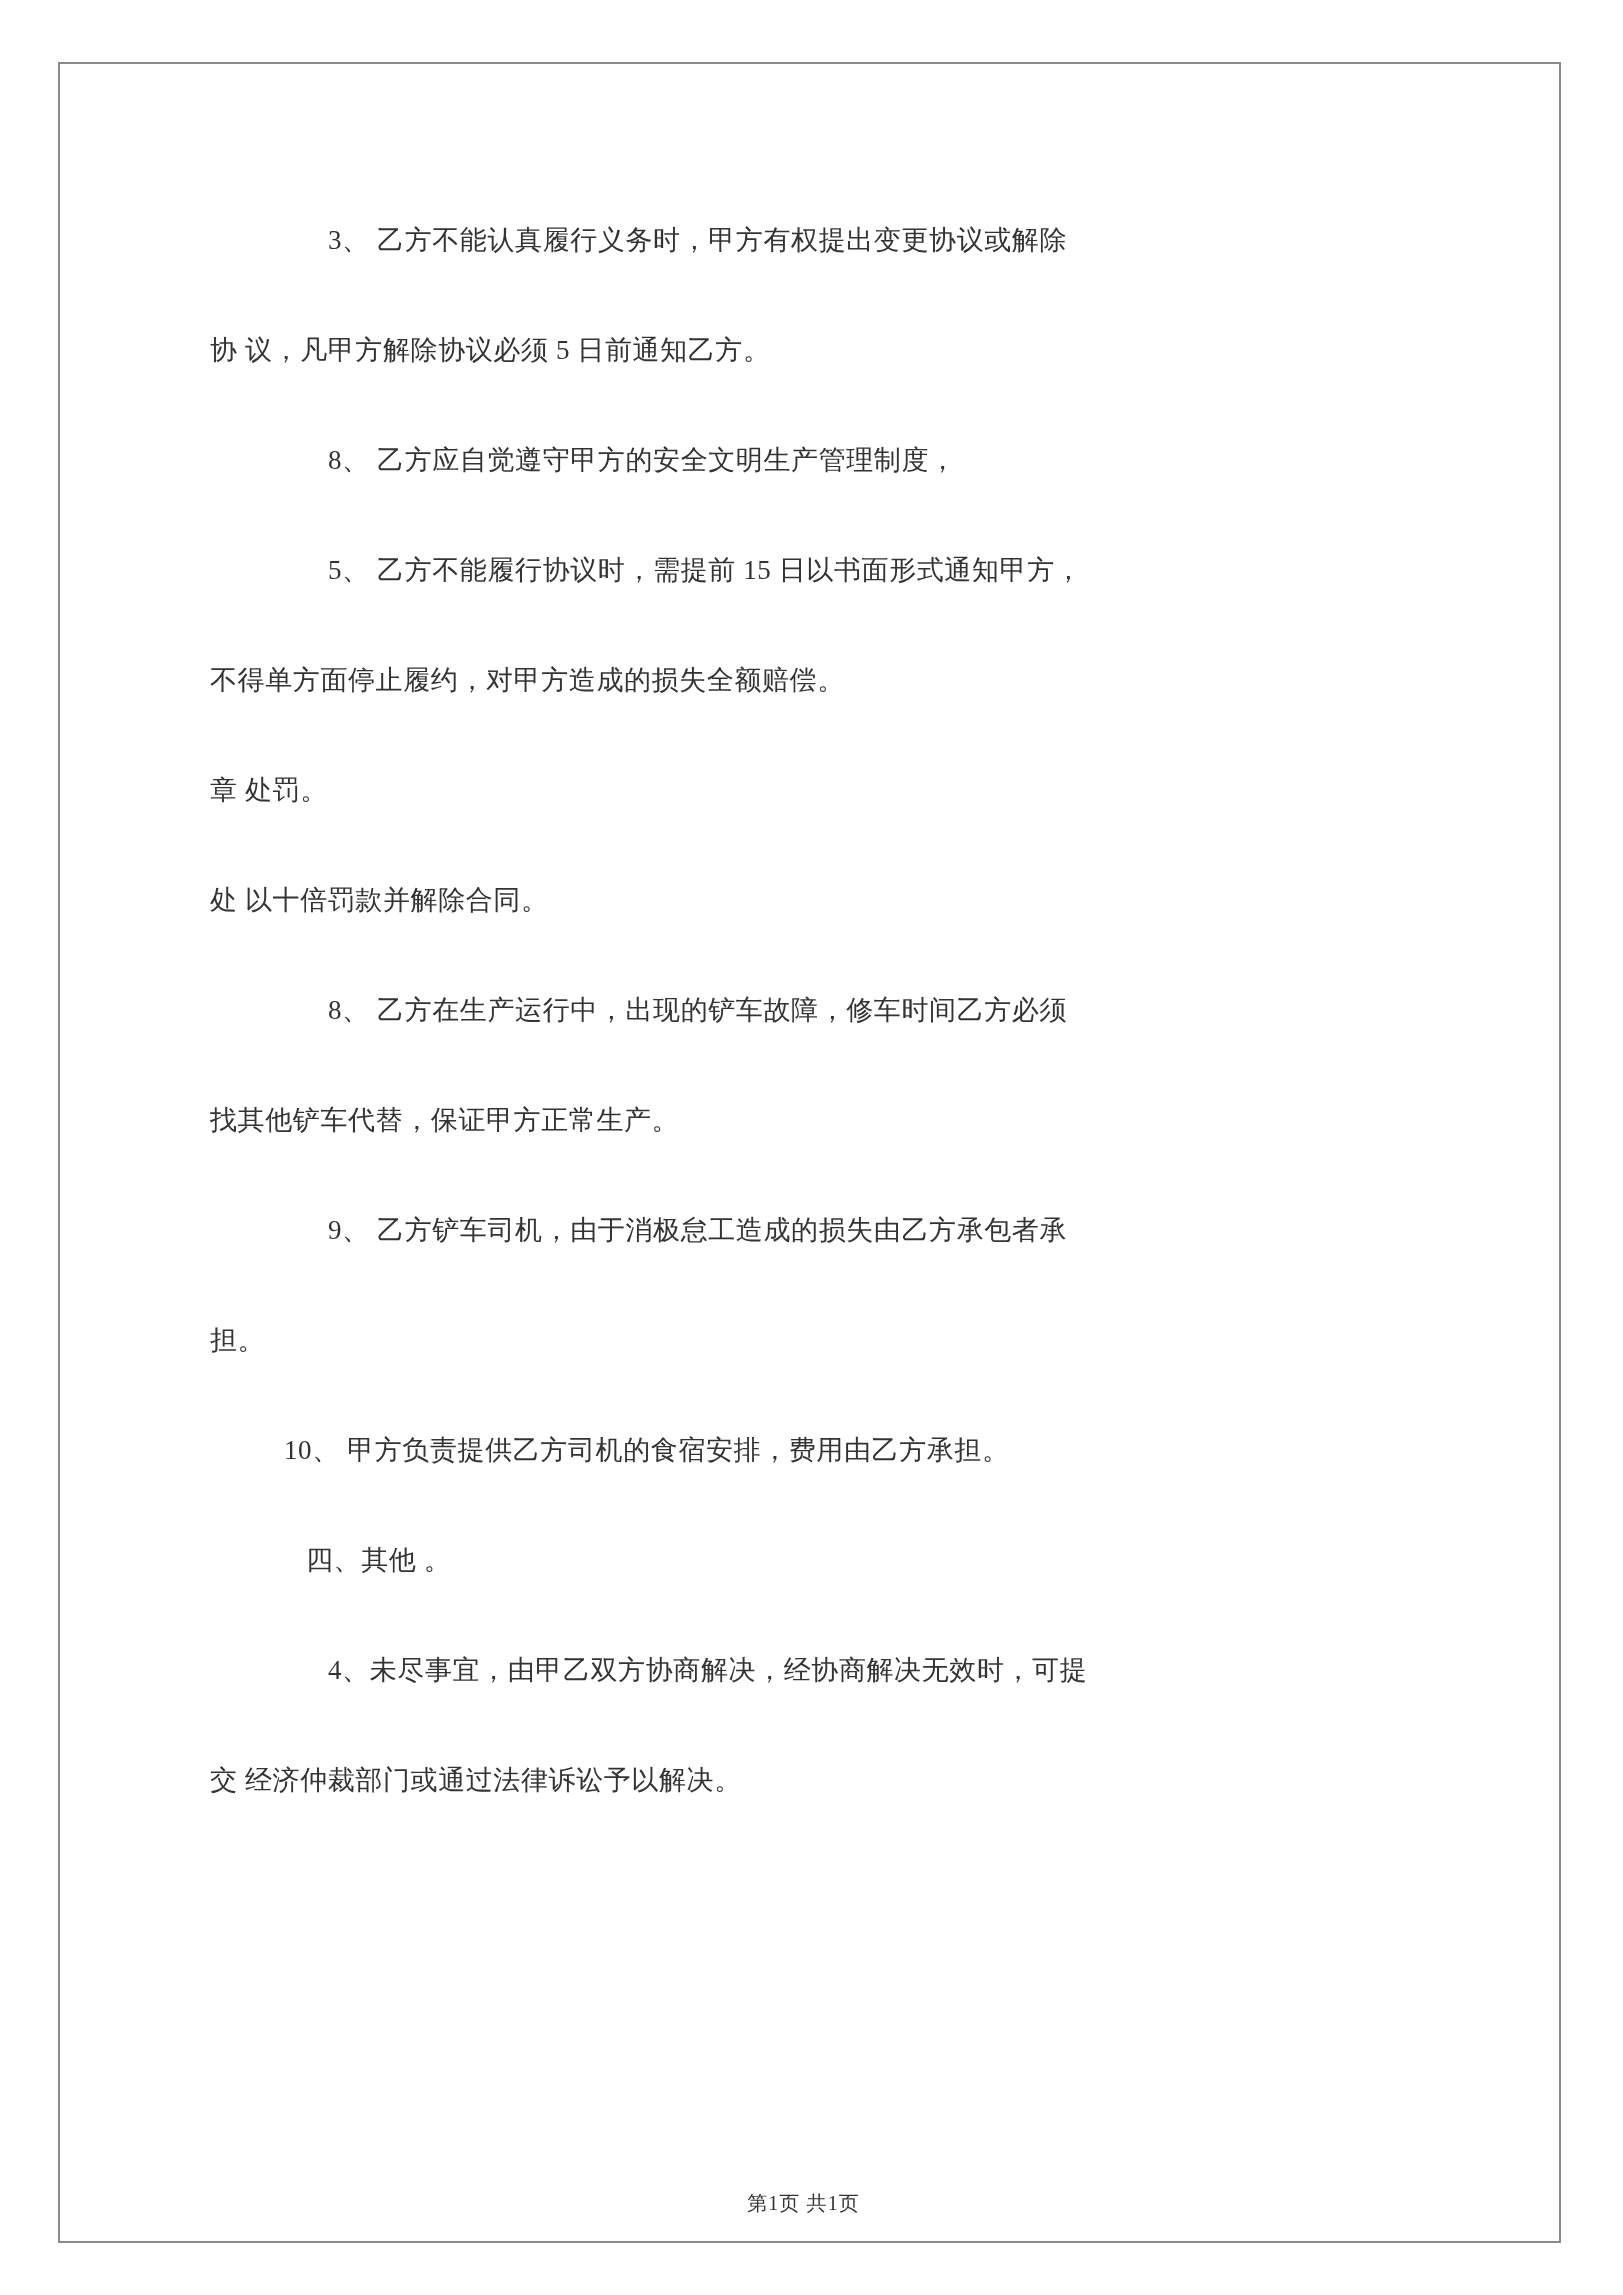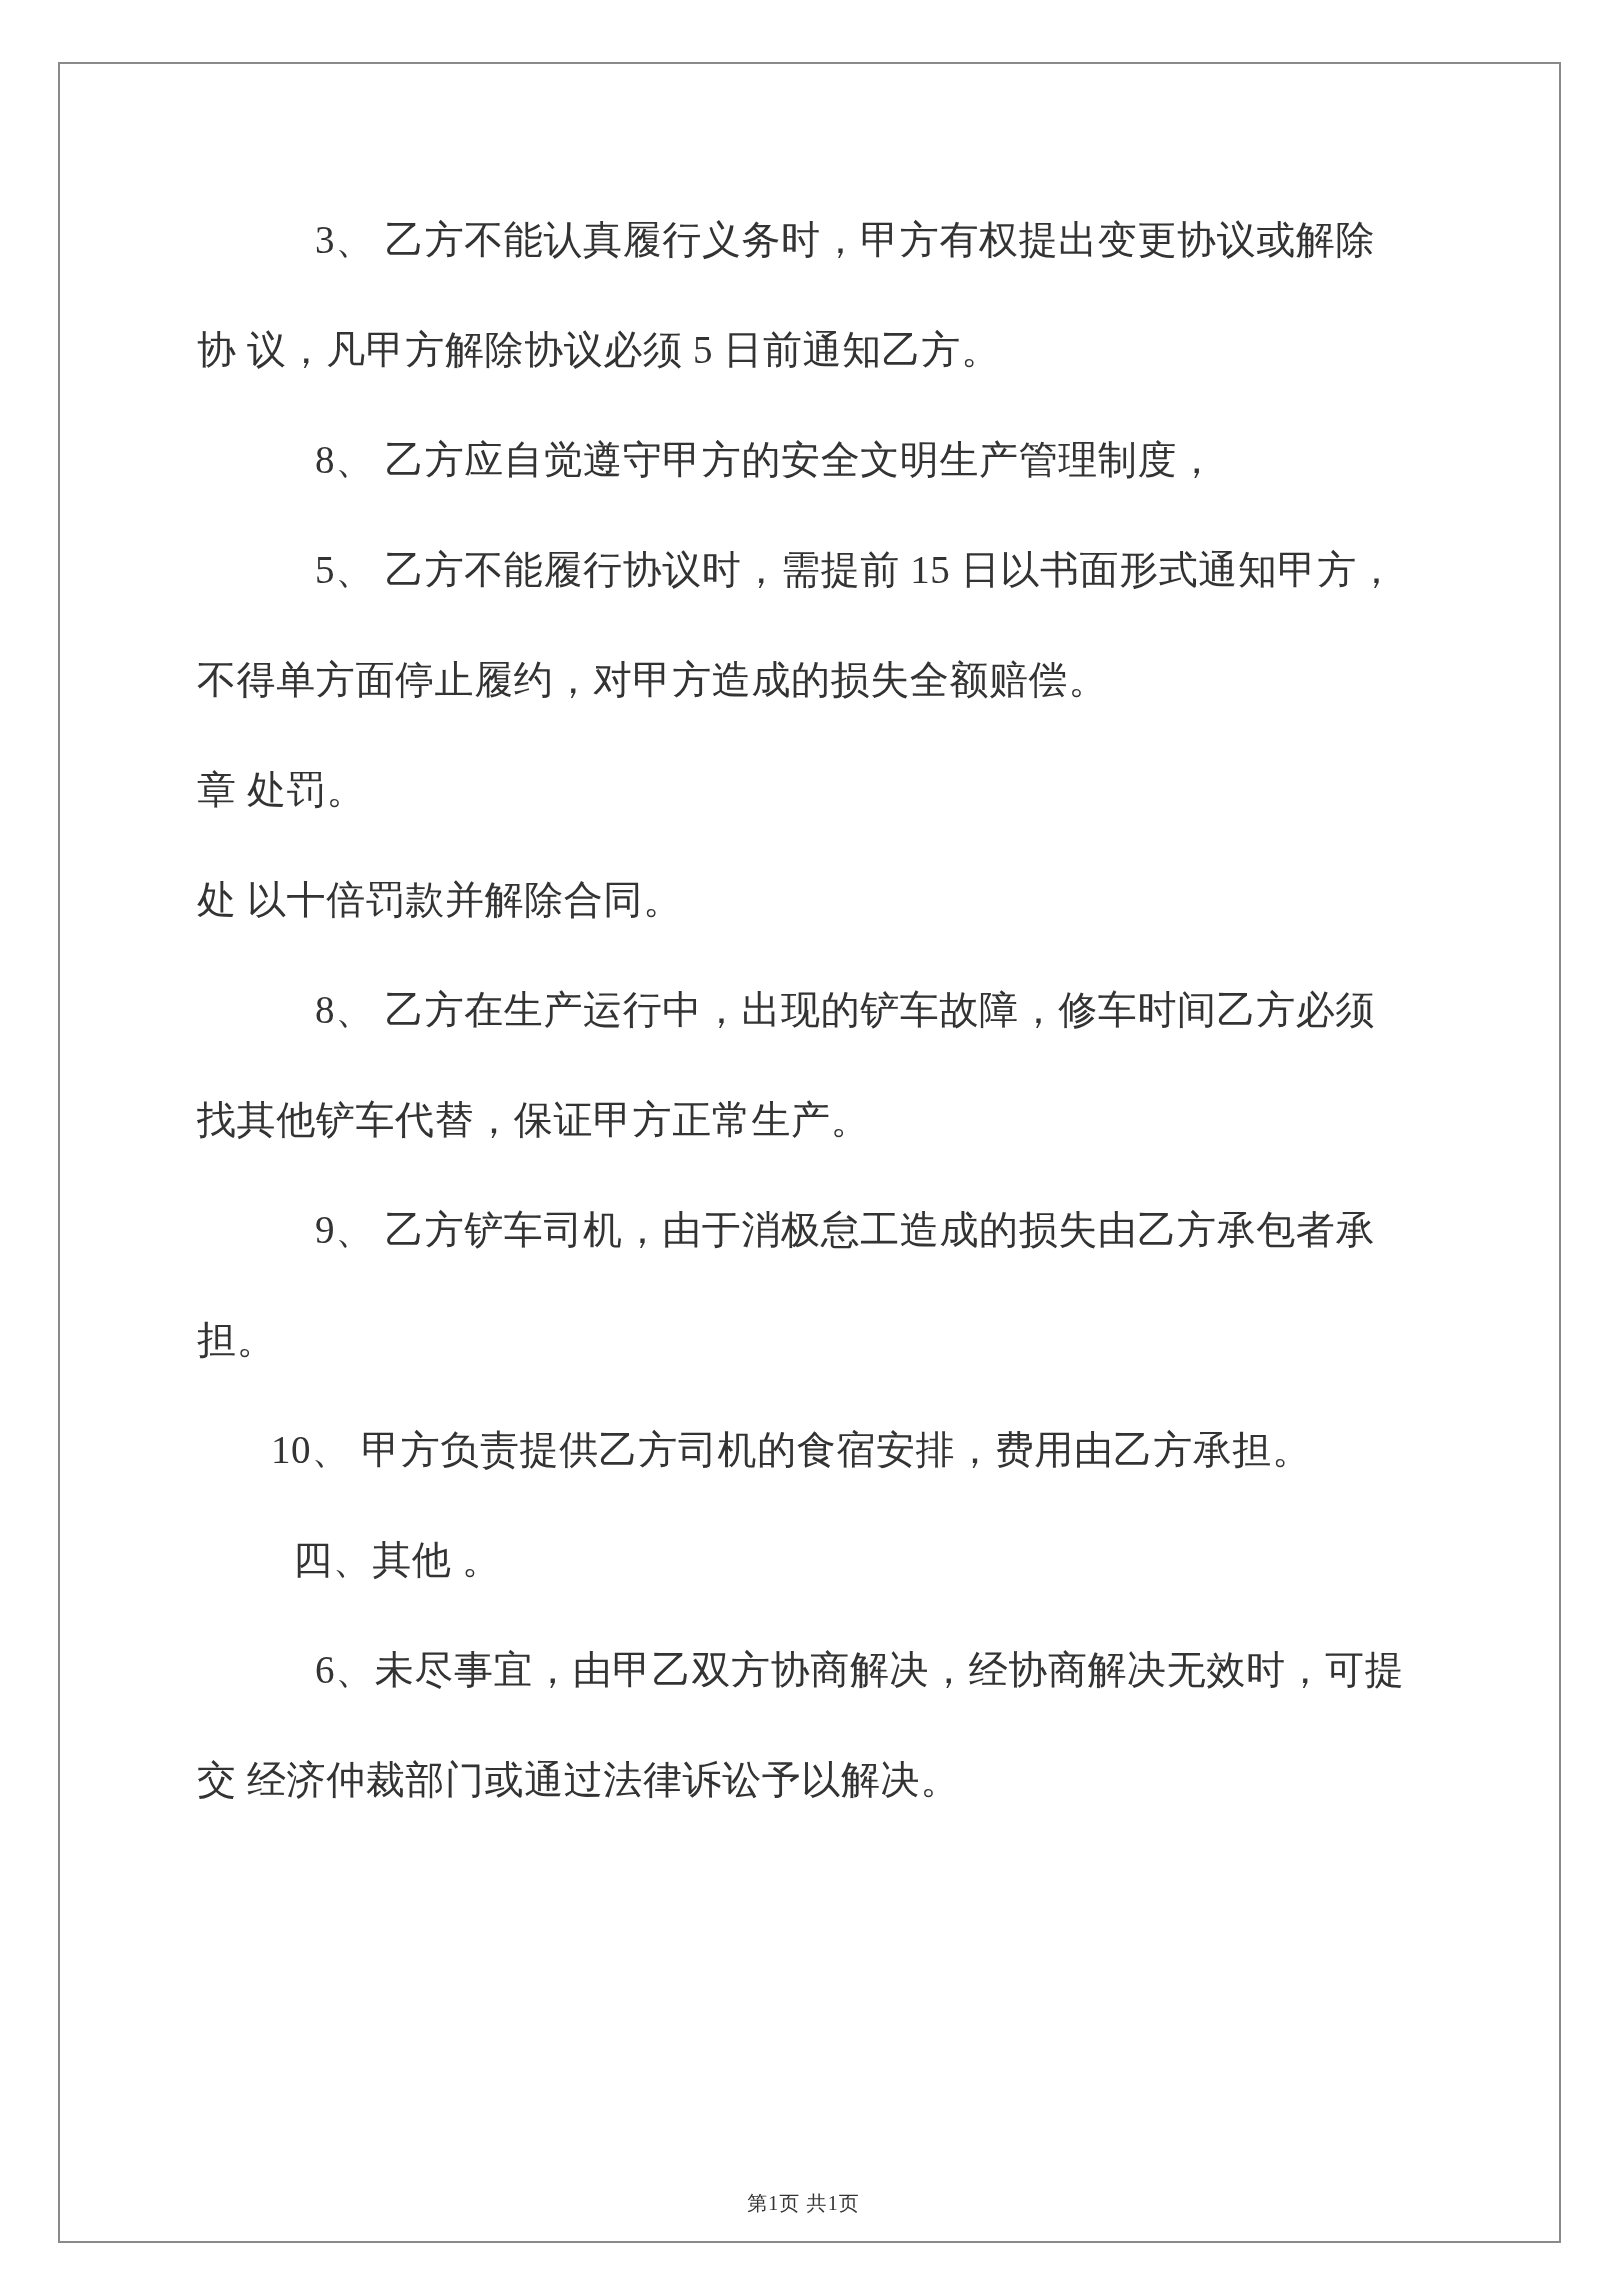--- a/index.html
+++ b/index.html
@@ -25,24 +25,25 @@
     box-sizing: border-box;
     background: #ffffff;
   }
   .document-body {
     position: absolute;
     left: 197px;
     right: 191px;
     top: 185px;
   }
   .line {
-    font-size: 39px;
+    font-size: 27px;
     line-height: 110px;
     white-space: nowrap;
     letter-spacing: 0.6px;
+    margin-left: 13px;
   }
   .indent-num {
     padding-left: 118px;
   }
   .indent-item10 {
     padding-left: 74px;
   }
   .indent-section {
     padding-left: 96px;
   }
@@ -72,18 +73,18 @@
     <div class="line indent-num">5、 乙方不能履行协议时，需提前 15 日以书面形式通知甲方，</div>
     <div class="line indent-none">不得单方面停止履约，对甲方造成的损失全额赔偿。</div>
     <div class="line indent-none">章 处罚。</div>
     <div class="line indent-none">处 以十倍罚款并解除合同。</div>
     <div class="line indent-num">8、 乙方在生产运行中，出现的铲车故障，修车时间乙方必须</div>
     <div class="line indent-none">找其他铲车代替，保证甲方正常生产。</div>
     <div class="line indent-num">9、 乙方铲车司机，由于消极怠工造成的损失由乙方承包者承</div>
     <div class="line indent-none">担。</div>
     <div class="line indent-item10">10、 甲方负责提供乙方司机的食宿安排，费用由乙方承担。</div>
     <div class="line indent-section">四、其他 。</div>
-    <div class="line indent-num">6、未尽事宜，由甲乙双方协商解决，经协商解决无效时，可提</div>
+    <div class="line indent-num">4、未尽事宜，由甲乙双方协商解决，经协商解决无效时，可提</div>
     <div class="line indent-none">交 经济仲裁部门或通过法律诉讼予以解决。</div>
   </div>
 
 <div class="page-footer">第1页  共1页</div>
 
 
 </body></html>

